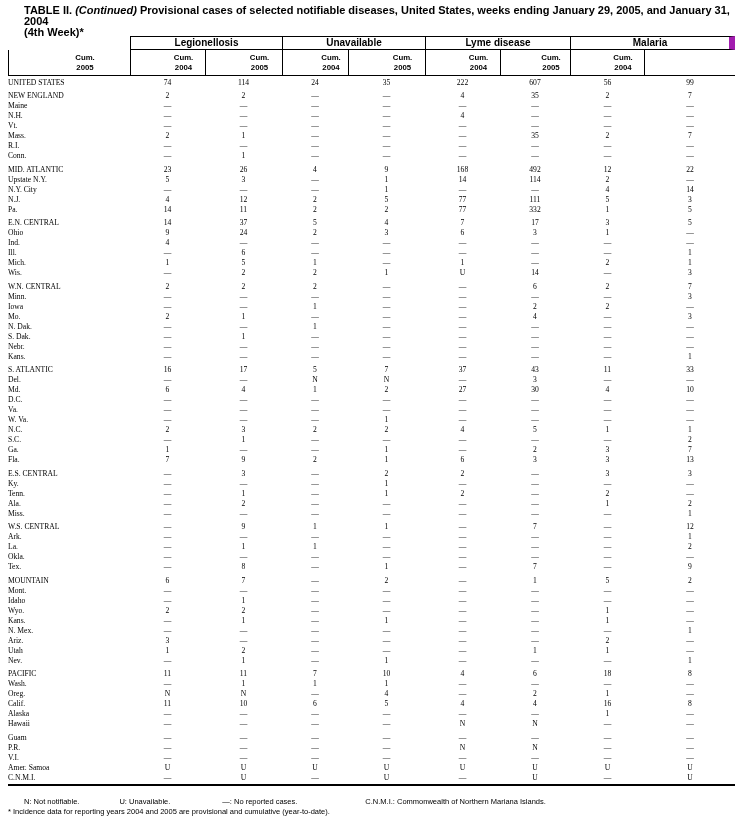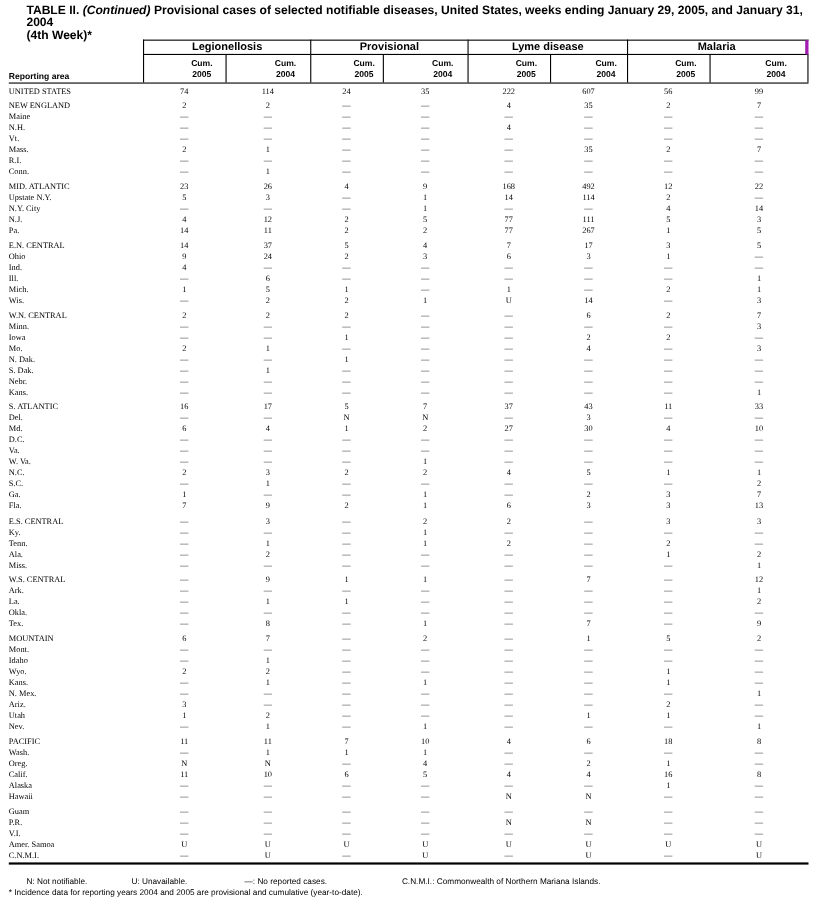--- a/index.html
+++ b/index.html
@@ -5,21 +5,21 @@
   * { margin:0; padding:0; box-sizing:border-box; }
   html,body { width:740px; height:827px; background:#fff; }
   body { font-family:"Liberation Sans", sans-serif; color:#000; position:relative; }
   .page { position:absolute; inset:0; background:#fff; }
   .title { position:absolute; left:24px; top:5px; width:728px; font-size:11px; font-weight:bold; line-height:11px; }
   .title .cont { font-style:italic; }
   .tbl { position:absolute; left:8px; top:36px; width:727px; }
   .grp-row { display:grid; grid-template-columns:122px 152px 143px 145px 165px; height:14px; }
   .grp { border-top:1px solid #000; border-left:1px solid #000; border-bottom:1px solid #000;
          text-align:center; font-weight:bold; font-size:10px; line-height:12px; }
-  .grp:last-child { border-right:3px solid #a21caf; }
+  .grp:last-child { border-right:6px solid #a21caf; }
   .sub-row { display:grid; grid-template-columns:122px 75px 77px 66px 77px 75px 70px 75px 90px;
              height:26px; border-bottom:1.5px solid #000; }
   .sub { border-left:1px solid #000; text-align:center; font-weight:bold; font-size:7.8px;
          line-height:9.5px; padding-top:3px;padding-left:31px; }
   .sub:last-child { border-right:1px solid #000; }
   .area-hdr { display:flex; align-items:flex-end; font-weight:bold; font-size:7.8px; padding-bottom:1px; }
   .tbody { border-bottom:2px solid #000; padding-bottom:1px; }
   .section { margin-top:3.5px;font-family:Liberation Serif, serif; }
   .section:first-child { margin-top:1.5px; }
   .row { display:grid; grid-template-columns:122px 75px 77px 66px 77px 75px 70px 75px 90px;
@@ -39,26 +39,25 @@
 
   <div class="title">
     <div><span>TABLE II.</span> <span class="cont">(Continued)</span> <span>Provisional cases of selected notifiable diseases, United States, weeks ending January 29, 2005, and January 31, 2004</span></div>
     <div>(4th Week)*</div>
   </div>
 
   <div class="tbl">
     <div class="grp-row">
       <div></div>
       <div class="grp">Legionellosis</div>
-      <div class="grp">Provisional</div>
+      <div class="grp">Unavailable</div>
       <div class="grp">Lyme disease</div>
       <div class="grp">Malaria</div>
     </div>
     <div class="sub-row" id="subrow">
-      <div class="area-hdr">Reporting area</div>
     <div class="sub">
           <div>Cum.</div>
           <div>2005</div>
         </div>
         <div class="sub">
           <div>Cum.</div>
           <div>2004</div>
         </div>
         <div class="sub">
           <div>Cum.</div>
@@ -223,21 +222,21 @@
             <div class="cell">5</div>
             <div class="cell">3</div>
           </div>
           <div class="row">
             <div class="cell area">Pa.</div>
             <div class="cell">14</div>
             <div class="cell">11</div>
             <div class="cell">2</div>
             <div class="cell">2</div>
             <div class="cell">77</div>
-            <div class="cell">267</div>
+            <div class="cell">332</div>
             <div class="cell">1</div>
             <div class="cell">5</div>
           </div>
         </div>
         <div class="section">
           <div class="row">
             <div class="cell area">E.N. CENTRAL</div>
             <div class="cell">14</div>
             <div class="cell">37</div>
             <div class="cell">5</div>

